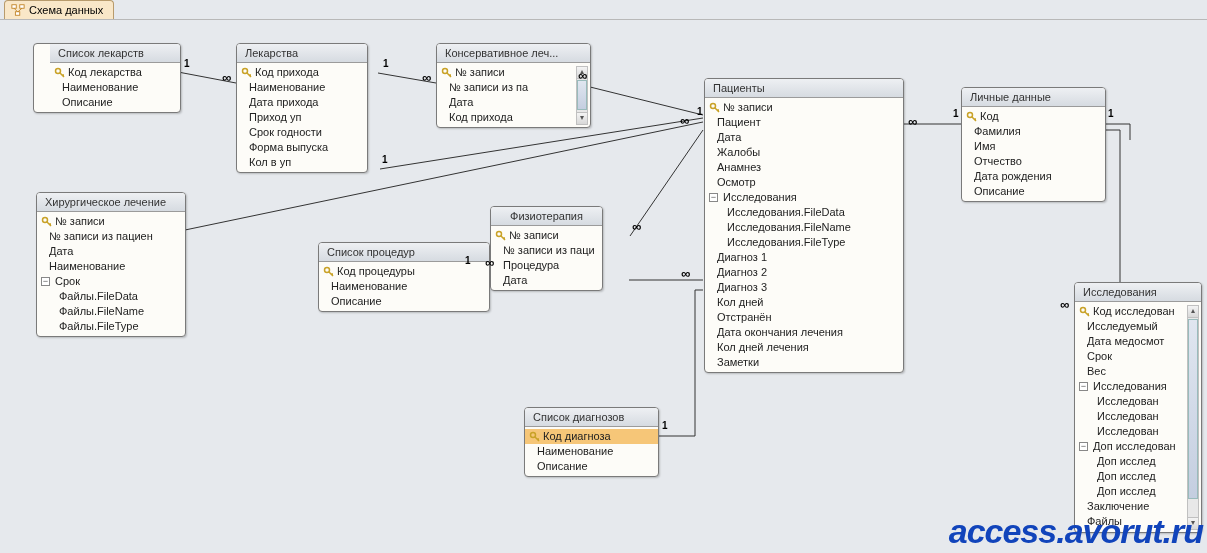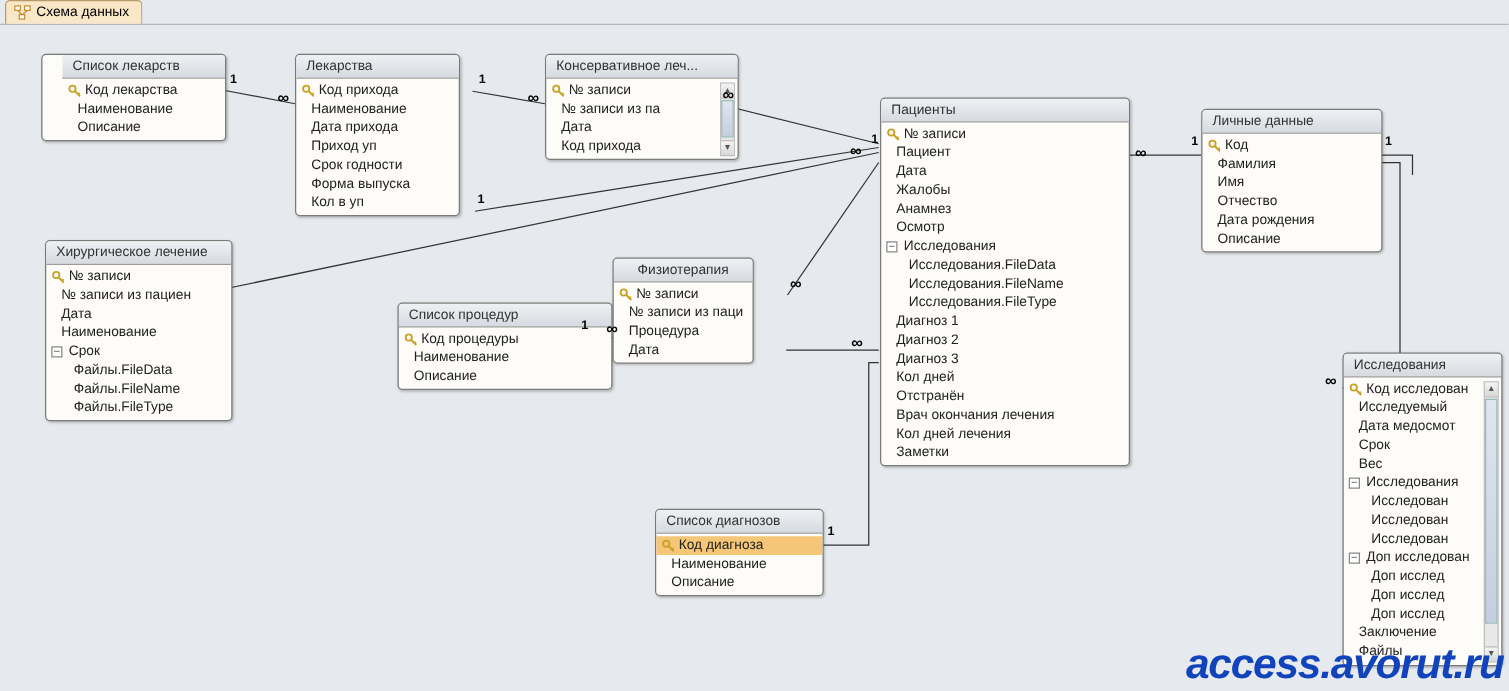--- a/index.html
+++ b/index.html
@@ -373,21 +373,21 @@
     <div class="fld">
           <span>Диагноз 3</span>
         </div>
     <div class="fld">
           <span>Кол дней</span>
         </div>
     <div class="fld">
           <span>Отстранён</span>
         </div>
     <div class="fld">
-          <span>Врач окончания лечения</span>
+          <span>Дата окончания лечения</span>
         </div>
     <div class="fld">
           <span>Кол дней лечения</span>
         </div>
     <div class="fld">
           <span>Заметки</span>
         </div>
   </div>
 </div>
 

